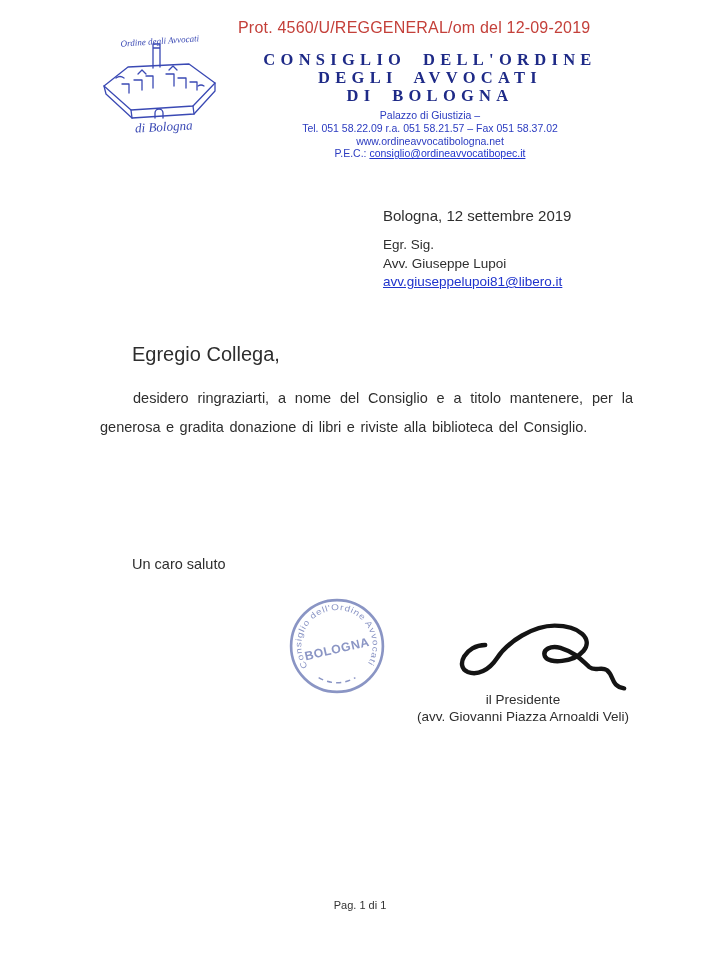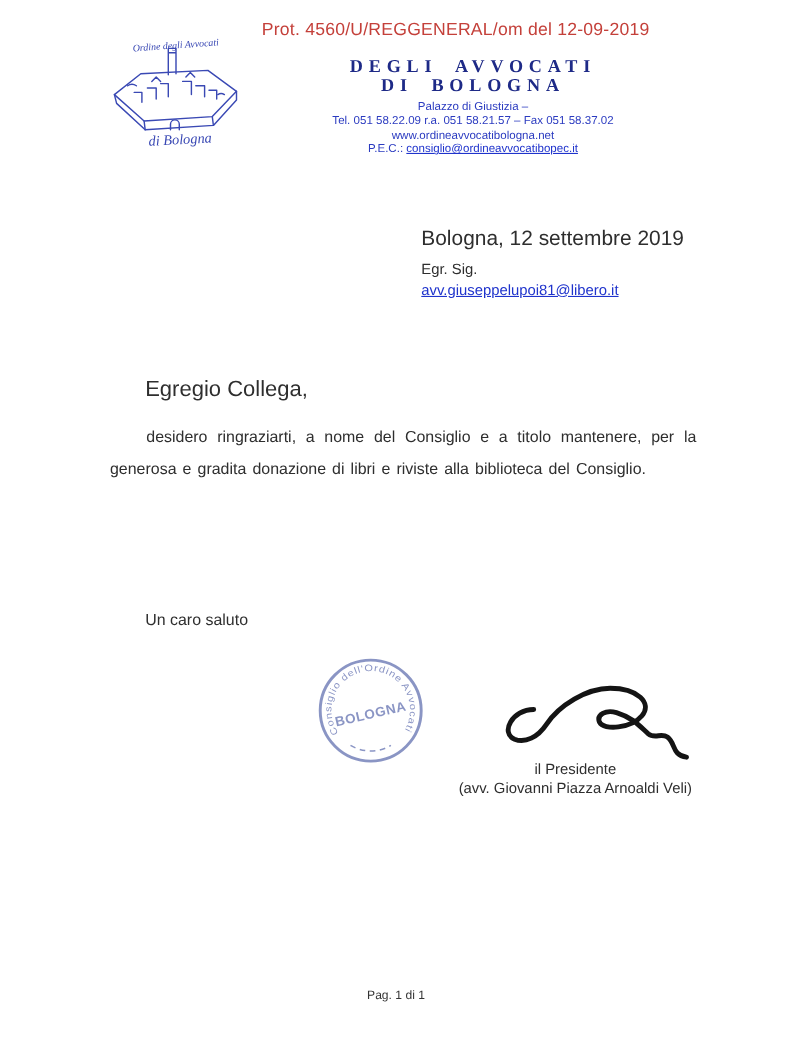--- a/index.html
+++ b/index.html
@@ -47,21 +47,21 @@
     color: #2b3bc0;
   }
   .org-address a, .link {
     color: #1f33cc;
     text-decoration: underline;
     cursor: pointer;
   }
   .date-line {
     position: absolute;
     left: 383px; top: 207px;
-    font-size: 19px;
+    font-size: 15px;
   }
   .recipient {
     position: absolute;
     left: 383px; top: 236px;
     font-size: 13.5px;
     line-height: 18.5px;
   }
   .salutation {
     position: absolute;
     left: 132px; top: 343px;
@@ -147,35 +147,37 @@
         <path d="M 22 44 q 4 -3 8 0 M 104 52 q 3 -2 6 0"></path>
       </g>
 
       <text class="logo-caption" x="66" y="10" font-size="9" text-anchor="middle" transform="rotate(-4 66 10)">Ordine degli Avvocati</text>
       <text class="logo-caption" x="70" y="97" font-size="13" text-anchor="middle" transform="rotate(-3 70 97)">di Bologna</text>
     </svg>
   </div>
 
   <div class="org-block">
     <div class="org-title">
+      <div>CONSIGLIO DELL'ORDINE</div>
       <div>DEGLI AVVOCATI</div>
       <div>DI BOLOGNA</div>
     </div>
     <div class="org-address">
       <div>Palazzo di Giustizia –</div>
       <div>Tel. 051 58.22.09 r.a. 051 58.21.57 – Fax 051 58.37.02</div>
       <div>www.ordineavvocatibologna.net</div>
       <div><span>P.E.C.: </span><span class="link">consiglio@ordineavvocatibopec.it</span></div>
     </div>
   </div>
 
   <div class="date-line">Bologna, 12 settembre 2019</div>
 
   <div class="recipient">
     <div>Egr. Sig.</div>
+    <div>Avv. Giuseppe Lupoi</div>
     <div class="link">avv.giuseppelupoi81@libero.it</div>
   </div>
 
   <div class="salutation">Egregio Collega,</div>
   <p class="para para-1">desidero ringraziarti, a nome del Consiglio e a titolo mantenere, per la generosa e gradita donazione di libri e riviste alla biblioteca del Consiglio.</p>
   <div class="closing">Un caro saluto</div>
 
   <div class="stamp">
     <svg width="102" height="102" viewBox="0 0 100 100">
       <circle cx="50" cy="50" r="45" fill="none" stroke="#7b87bd" stroke-width="2.6"></circle>

